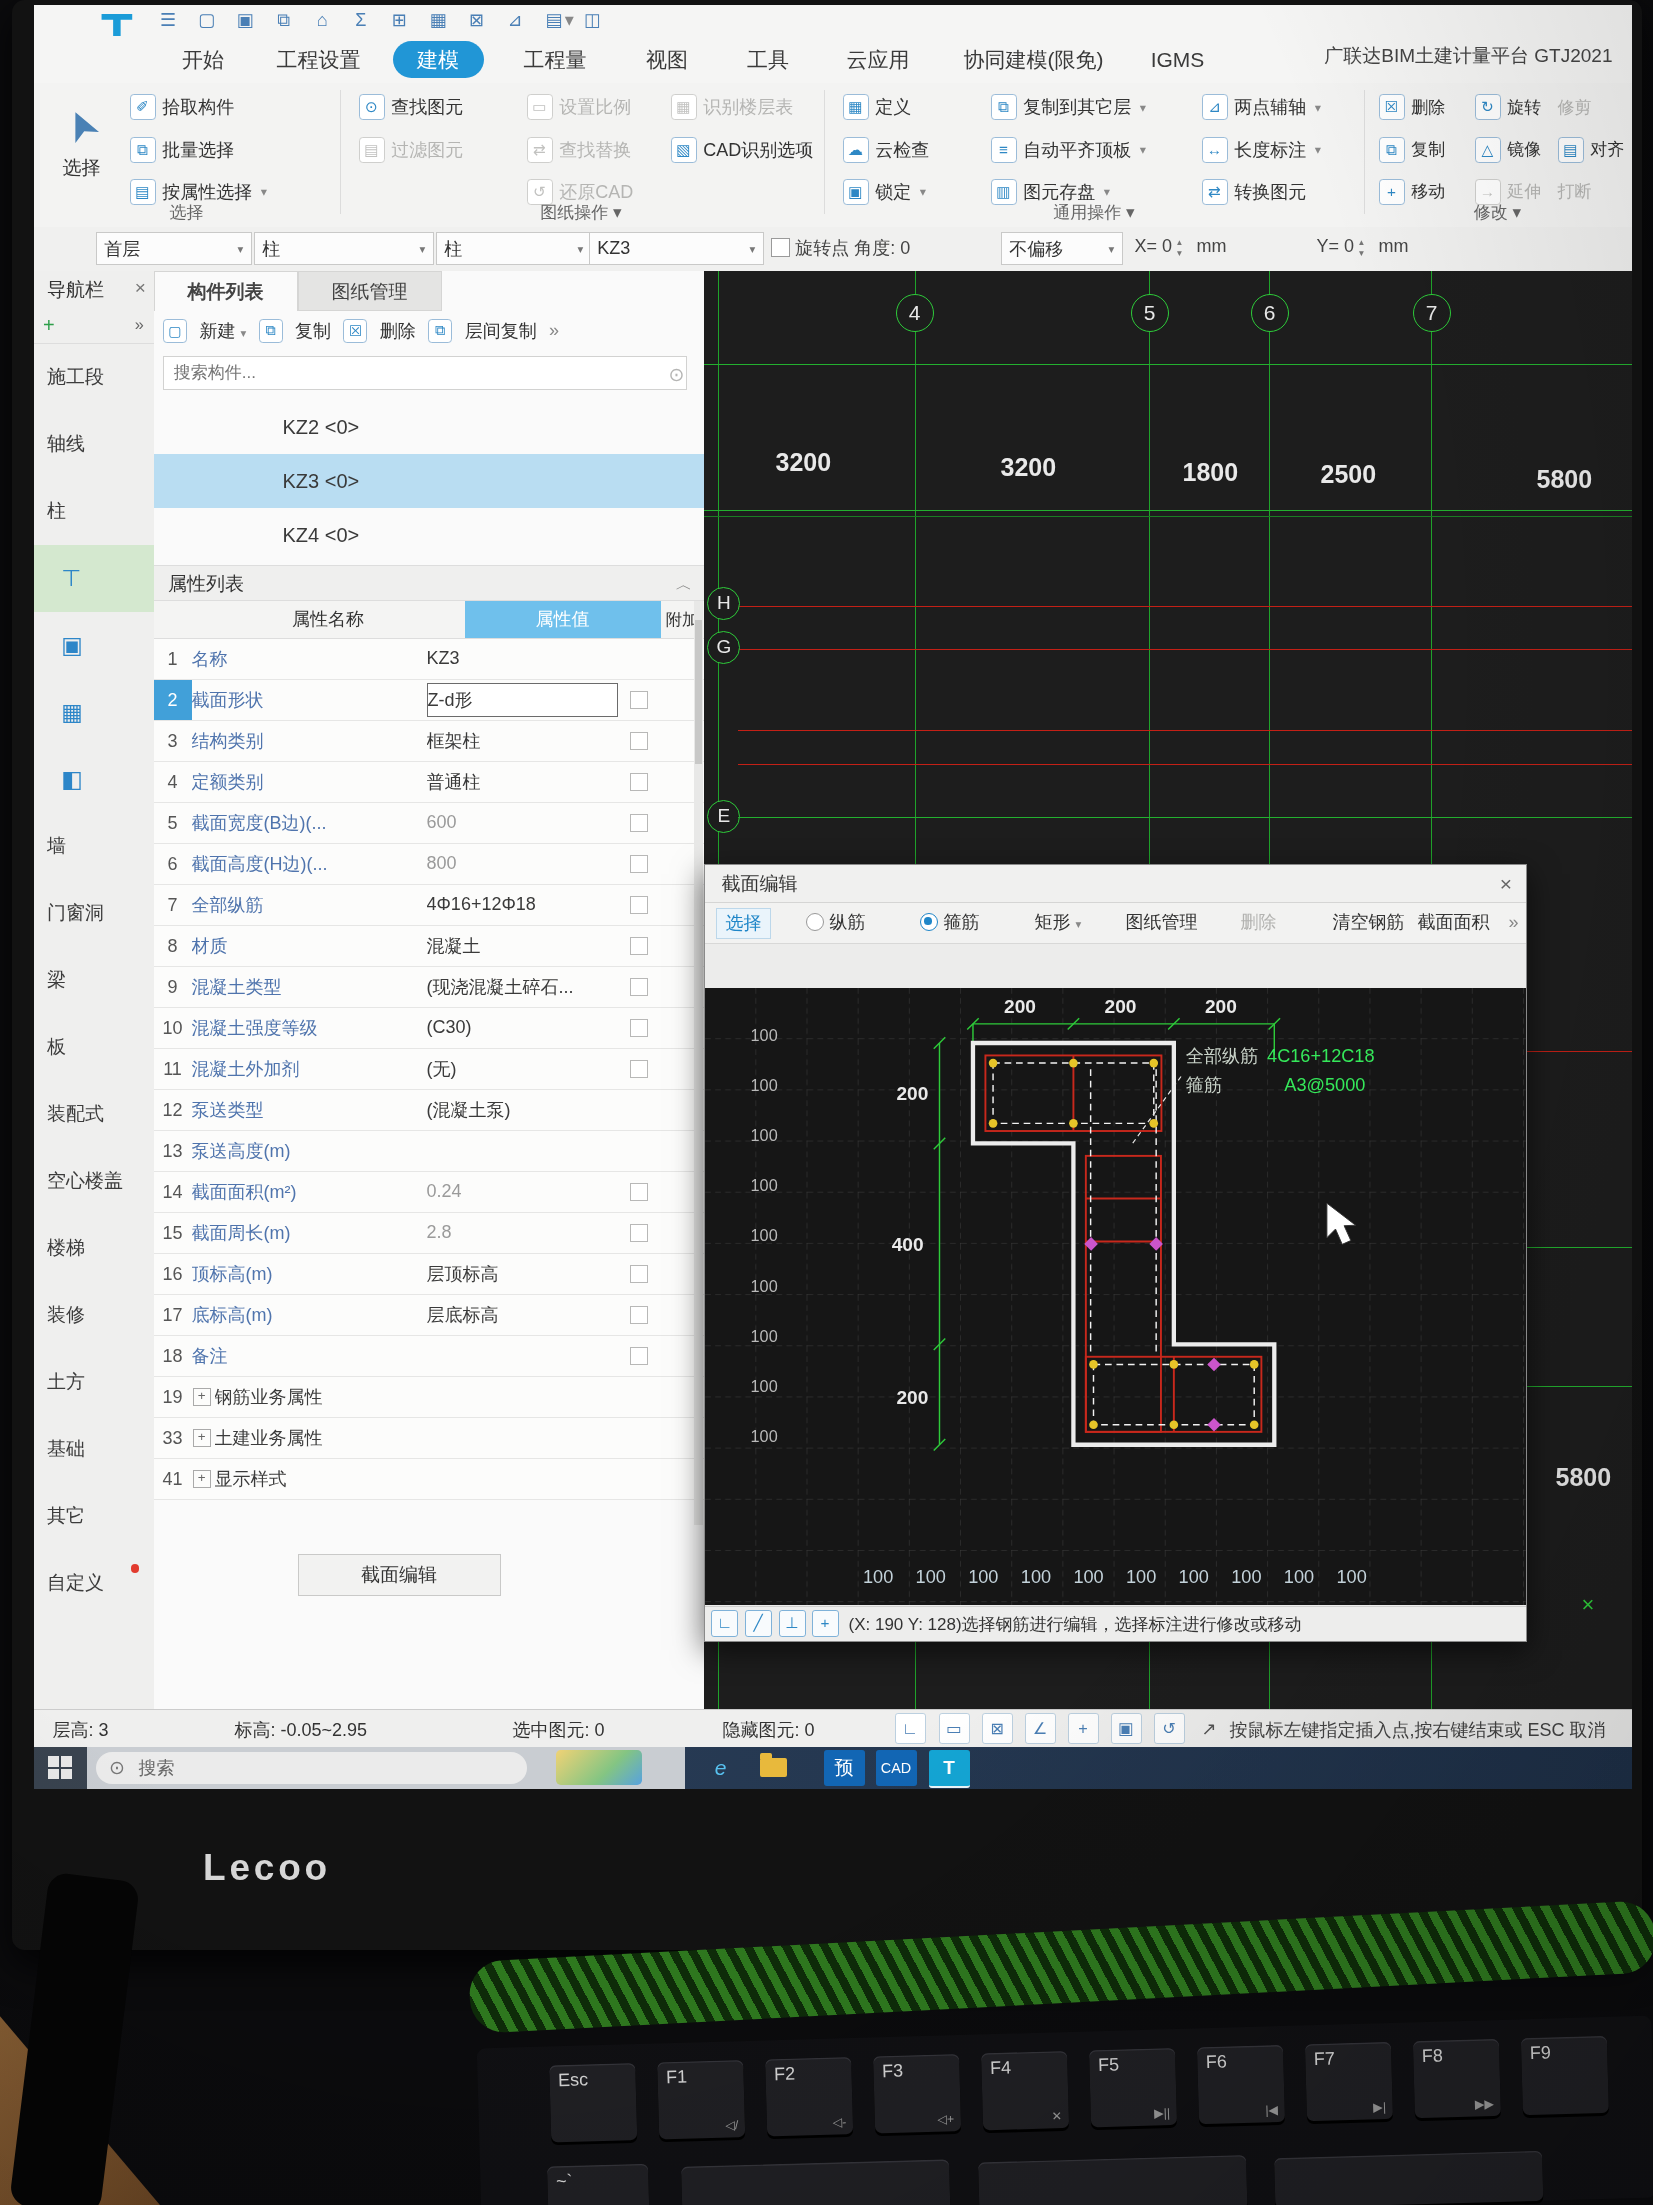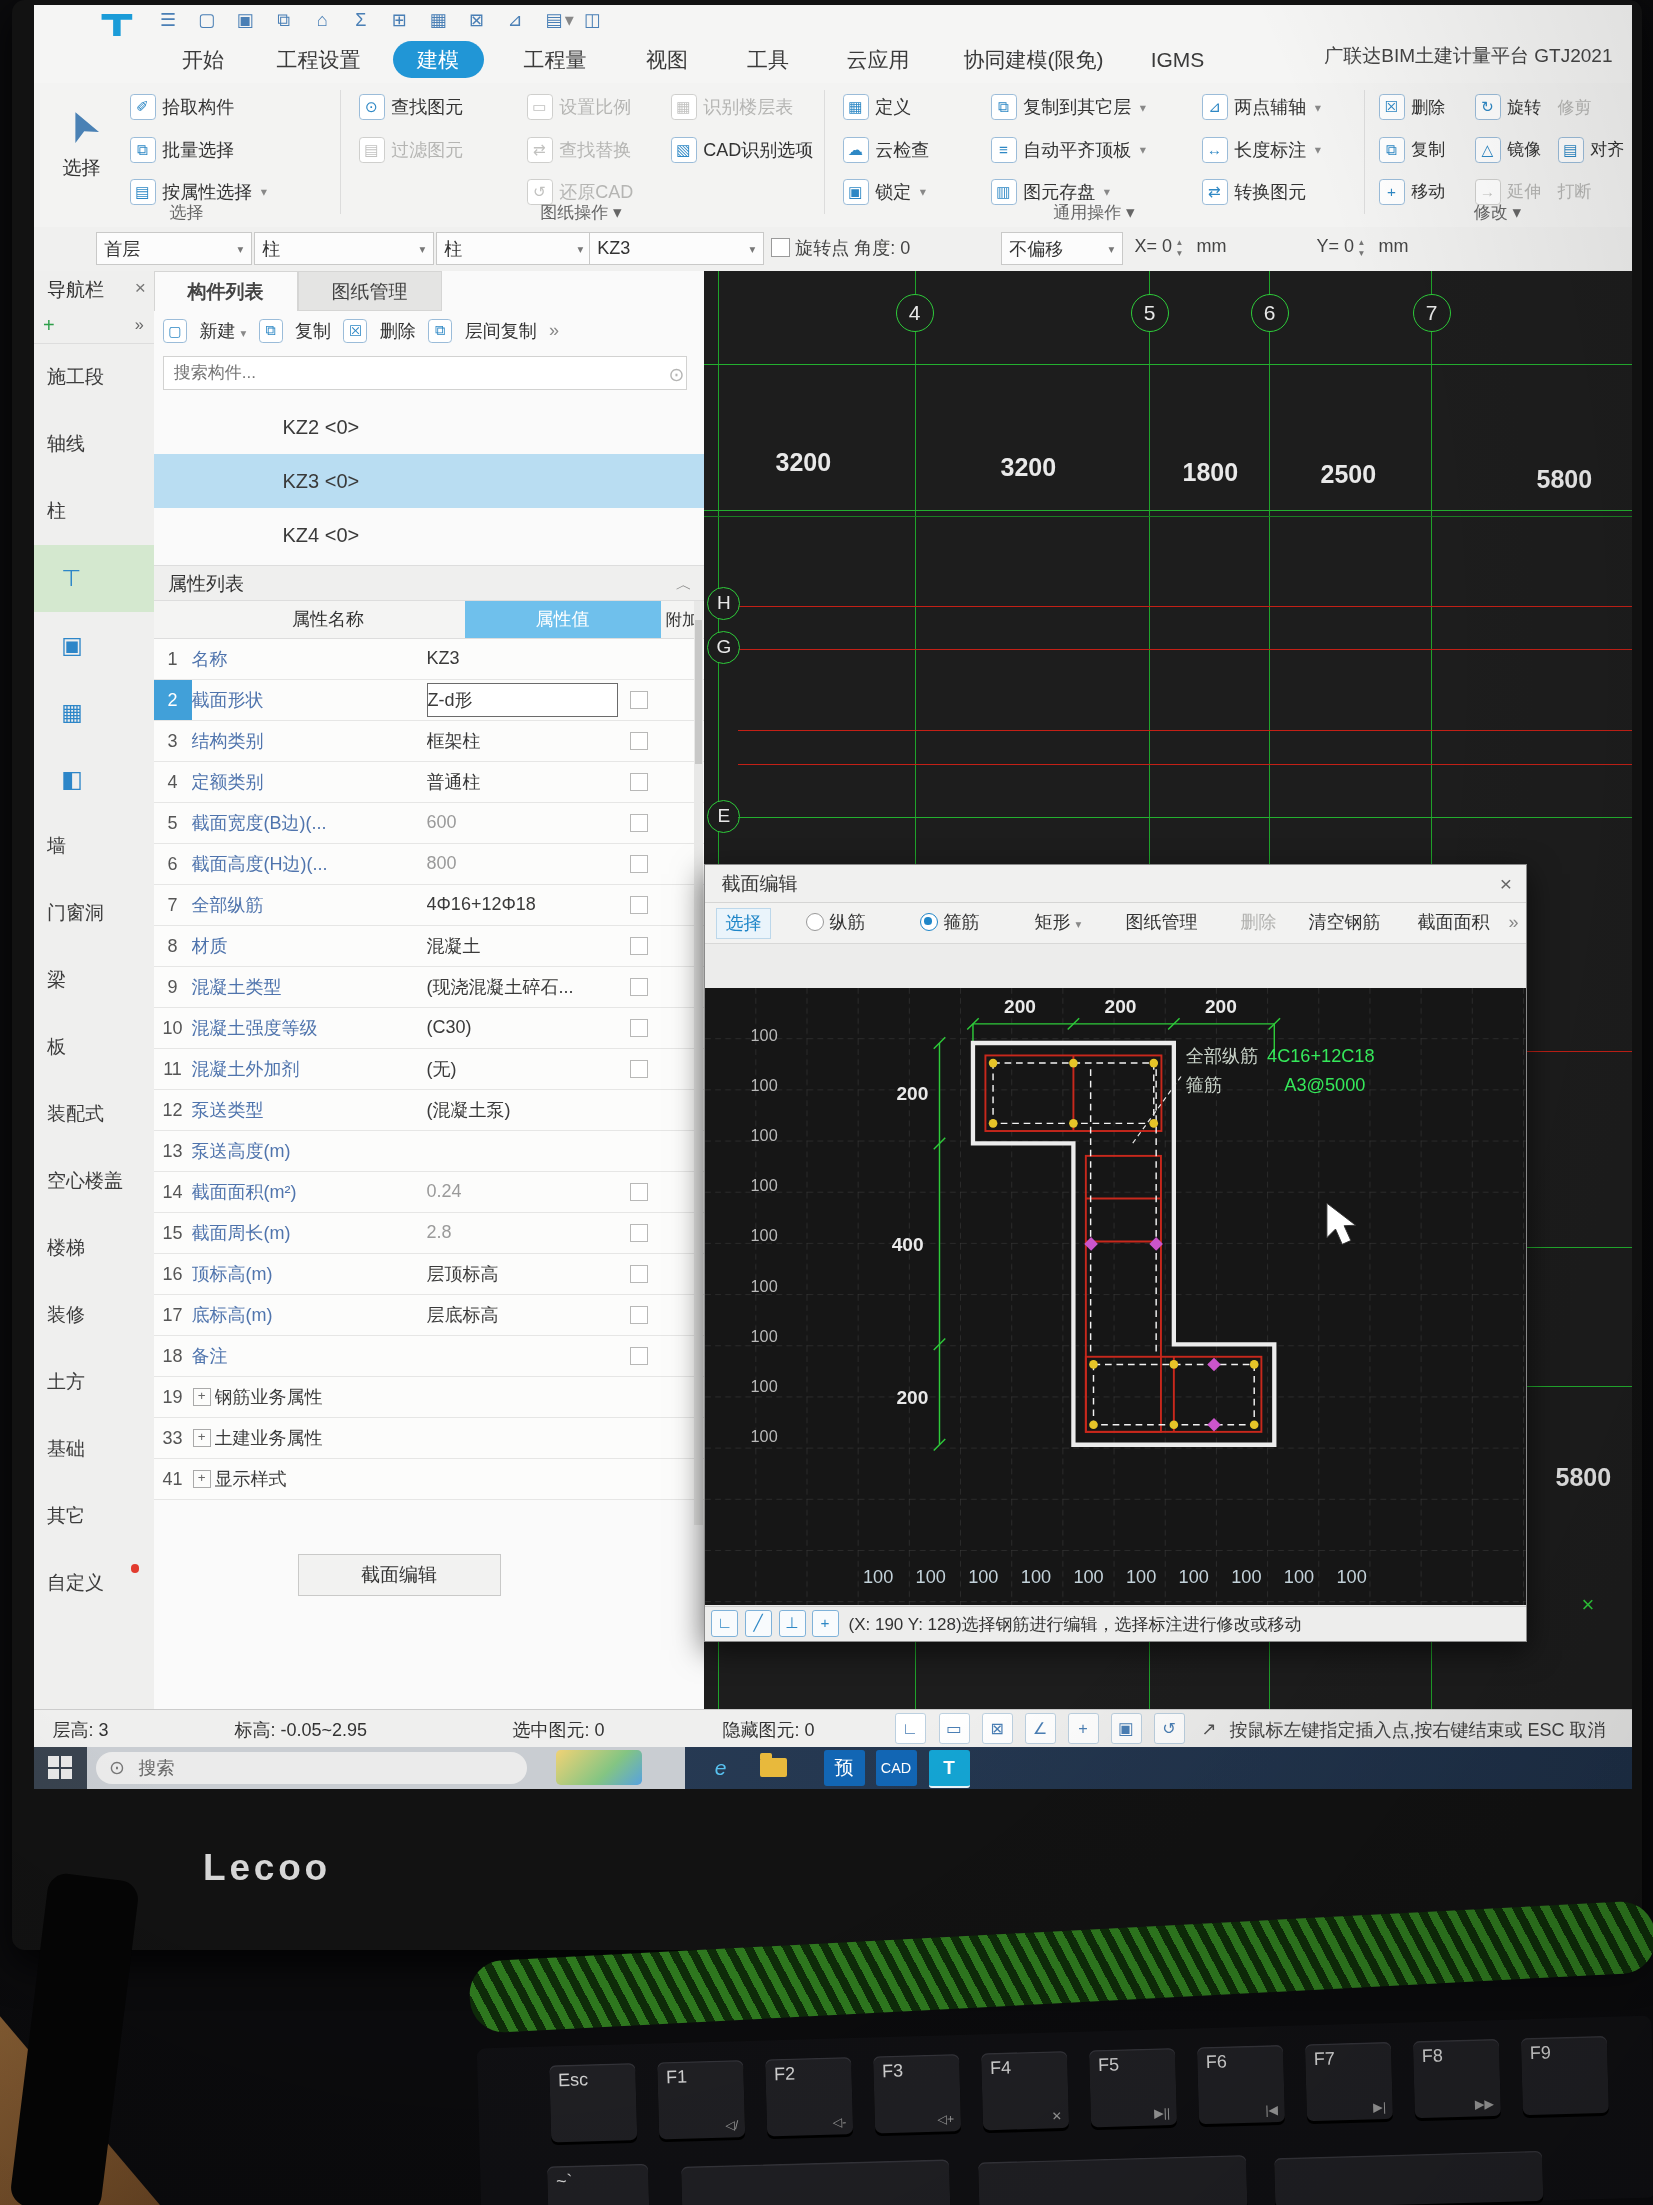--- a/index.html
+++ b/index.html
@@ -710,21 +710,21 @@
       <div class="dialog">
         <div class="dtitle"><span>截面编辑</span>
           <span class="dclose">×</span></div>
         <div class="dtools">
           <span class="dtool blue" style="left:11.5px;">选择</span>
           <span class="dtool" style="left:101px;"><span class="radio"></span><span>纵筋</span></span>
           <span class="dtool" style="left:215px;"><span class="radio on"></span><span>箍筋</span></span>
           <span class="dtool" style="left:330px;"><span>矩形</span> <span style="font-size:11.5px;color:#888;">▾</span></span>
           <span class="dtool" style="left:421px;">图纸管理</span>
           <span class="dtool gray" style="left:536px;">删除</span>
-          <span class="dtool" style="left:604px;text-align:right;">清空钢筋</span>
+          <span class="dtool" style="left:628px;text-align:right;">清空钢筋</span>
           <span class="dtool" style="left:713px;">截面面积</span>
           <span class="dtool" style="left:804px;color:#888;">»</span>
         </div>
 
         <svg width="821" height="617" viewBox="0 0 1716 1290" style="position:absolute;left:0;top:123px;background:#161616;">
           <defs>
             <pattern id="g" width="107" height="107" patternUnits="userSpaceOnUse">
               <path d="M107 0 V107 M0 107 H107" stroke="#4a4a4a" stroke-width="1.6" stroke-dasharray="12 9" fill="none"></path>
             </pattern>
           </defs>

